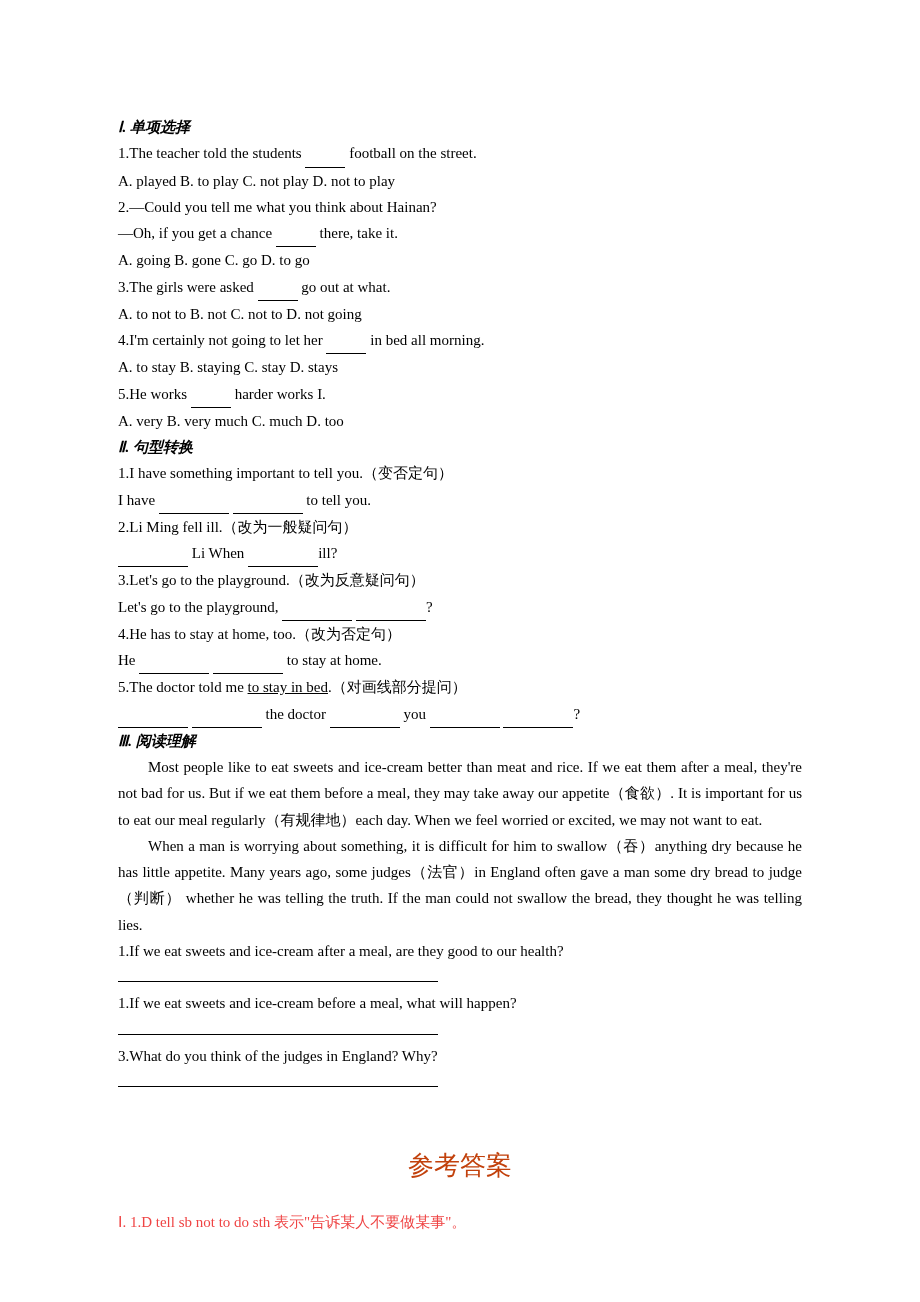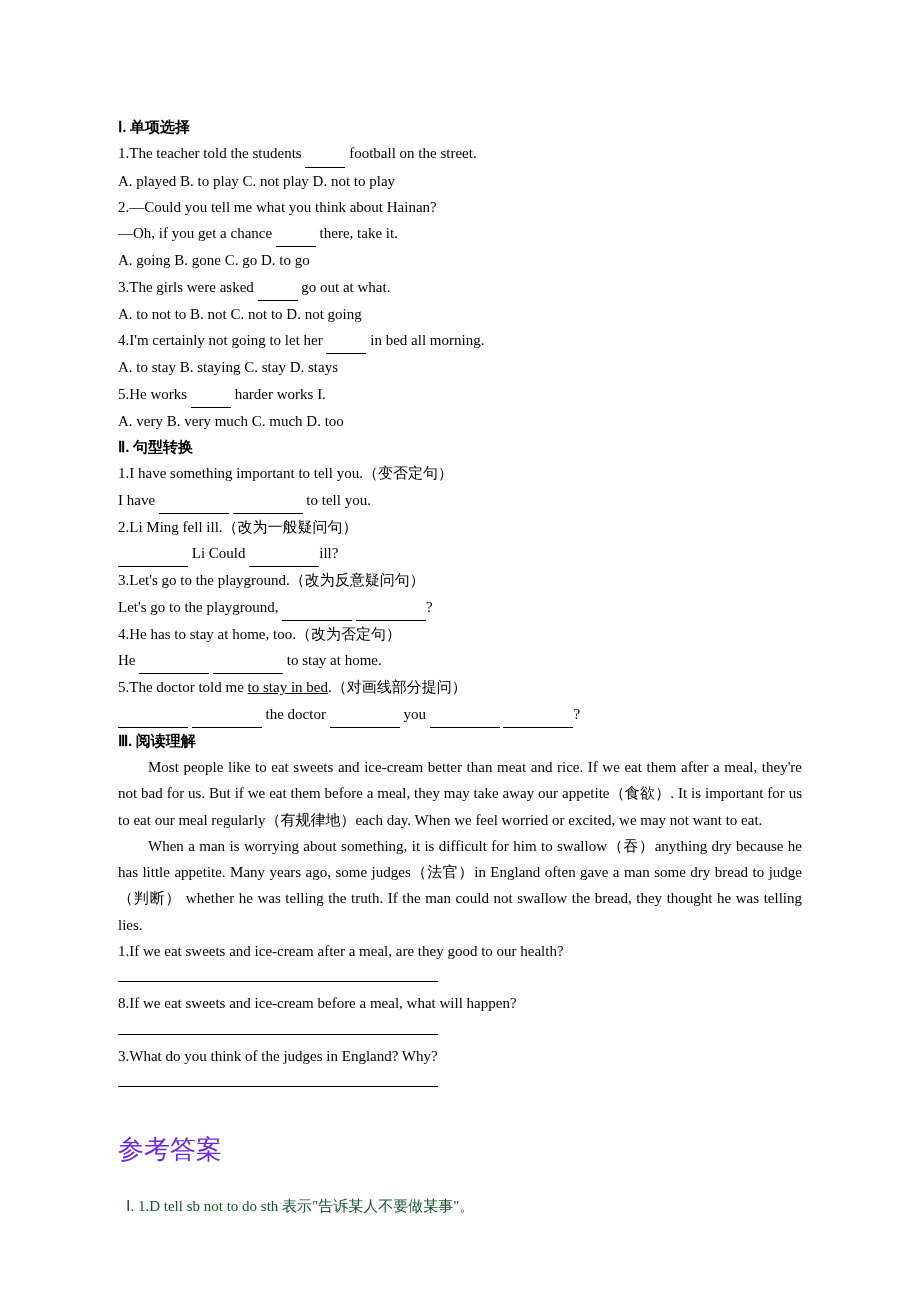--- a/index.html
+++ b/index.html
@@ -13,20 +13,21 @@
     font-family: "SimSun", "NSimSun", serif;
     font-size: 15px;
     line-height: 1.75;
     color: #000000;
     box-sizing: border-box;
     padding: 114px 118px 60px 118px;
   }
   .heading {
     font-weight: bold;
     font-family: "SimSun", "NSimSun", serif;
+    font-style: italic;
   }
   .line {
     margin: 0;
   }
   .indent {
     text-indent: 2em;
   }
   .justify {
     text-align: justify;
     text-justify: inter-word;
@@ -48,30 +49,29 @@
     color: transparent;
     user-select: none;
   }
   .qline {
     display: inline-block;
     border-bottom: 1px solid #000;
     width: 320px;
     height: 1em;
   }
   .answers-title {
-    text-align: left;
-    color: #6d28d9;
+    text-align: center;
+    color: #c2410c;
     font-family: "KaiTi", "STKaiti", serif;
     font-size: 26px;
-    margin-top: 32px;
+    margin-top: 48px;
     margin-bottom: 20px;
   }
   .answers-line {
-    color: #14532d;
-    margin-left: 8px;
+    color: #ef4444;
   }
   u { text-decoration: underline; text-align: center; }
 </style>
 </head>
 <body>
 
 <p class="line heading">Ⅰ. 单项选择</p>
 
 <p class="line">
   <span>1.The teacher told the students </span><span class="blank-short">.</span><span> football on the street.</span>
@@ -101,21 +101,21 @@
 
 <p class="line heading">Ⅱ. 句型转换</p>
 
 <p class="line">1.I have something important to tell you.（变否定句）</p>
 <p class="line">
   <span>I have </span><span class="blank-long">.</span> <span class="blank-long">.</span><span> to tell you.</span>
 </p>
 
 <p class="line">2.Li Ming fell ill.（改为一般疑问句）</p>
 <p class="line">
-  <span class="blank-long">.</span><span> Li Could </span><span class="blank-long">.</span><span>ill?</span>
+  <span class="blank-long">.</span><span> Li When </span><span class="blank-long">.</span><span>ill?</span>
 </p>
 
 <p class="line">3.Let's go to the playground.（改为反意疑问句）</p>
 <p class="line">
   <span>Let's go to the playground, </span><span class="blank-long">.</span> <span class="blank-long">.</span><span>?</span>
 </p>
 
 <p class="line">4.He has to stay at home, too.（改为否定句）</p>
 <p class="line">
   <span>He </span><span class="blank-long">.</span> <span class="blank-long">.</span><span> to stay at home.</span>
@@ -129,20 +129,20 @@
 </p>
 
 <p class="line heading">Ⅲ. 阅读理解</p>
 
 <p class="line indent justify">Most people like to eat sweets and ice-cream better than meat and rice. If we eat them after a meal, they're not bad for us. But if we eat them before a meal, they may take away our appetite（食欲）. It is important for us to eat our meal regularly（有规律地）each day. When we feel worried or excited, we may not want to eat.</p>
 <p class="line indent justify">When a man is worrying about something, it is difficult for him to swallow（吞）anything dry because he has little appetite. Many years ago, some judges（法官）in England often gave a man some dry bread to judge （判断） whether he was telling the truth. If the man could not swallow the bread, they thought he was telling lies.</p>
 
 <p class="line">1.If we eat sweets and ice-cream after a meal, are they good to our health?</p>
 <p class="line"><span class="qline"></span></p>
 
-<p class="line">8.If we eat sweets and ice-cream before a meal, what will happen?</p>
+<p class="line">1.If we eat sweets and ice-cream before a meal, what will happen?</p>
 <p class="line"><span class="qline"></span></p>
 
 <p class="line">3.What do you think of the judges in England? Why?</p>
 <p class="line"><span class="qline"></span></p>
 
 <p class="answers-title">参考答案</p>
 <p class="line answers-line">Ⅰ. 1.D  tell sb not to do sth 表示"告诉某人不要做某事"。</p>
 
 </body></html>

